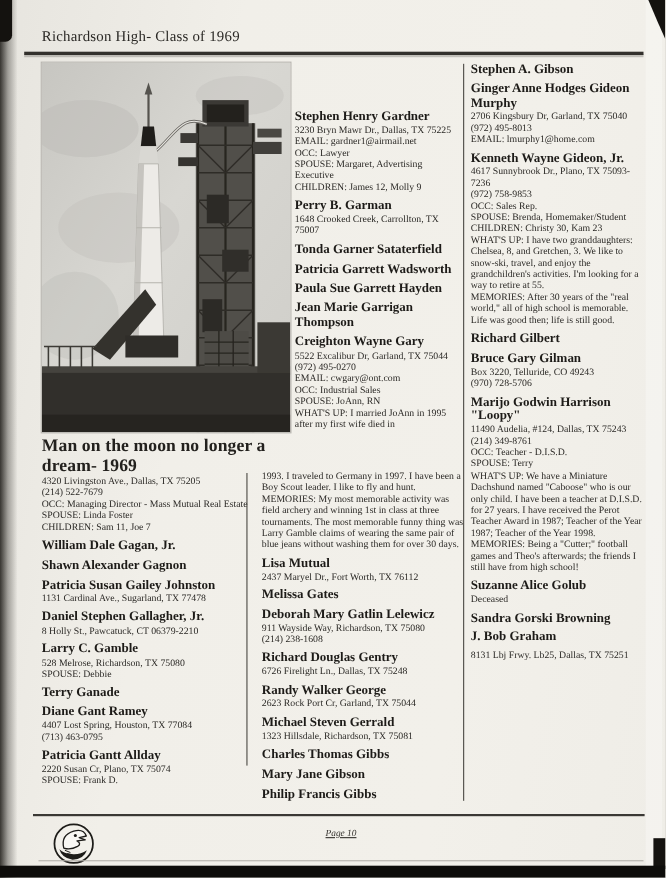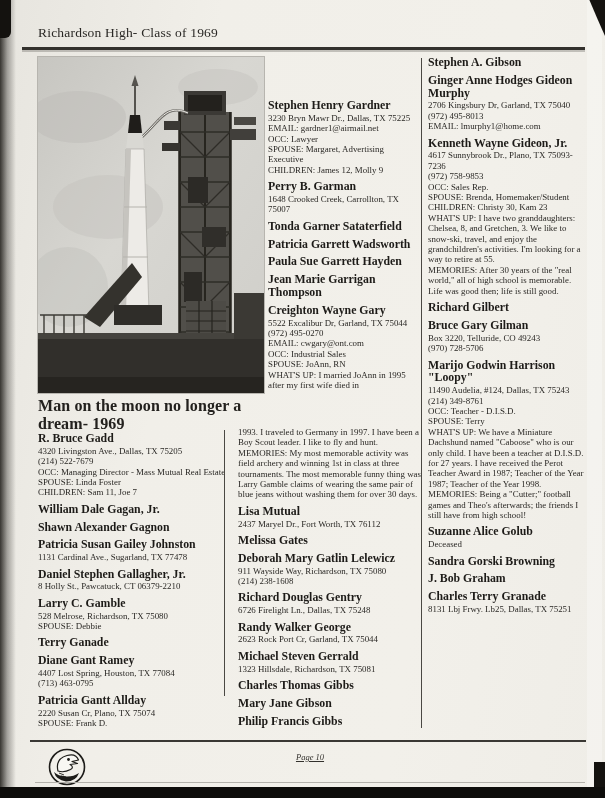--- a/index.html
+++ b/index.html
@@ -147,21 +147,20 @@
           <line x1="2" y1="258" x2="50" y2="258"></line>
       </g>
       <rect x="196" y="236" width="30" height="46" fill="#3b3934"></rect>
       <rect x="0" y="320" width="226" height="16" fill="#262420"></rect>
     </svg>
   </div>
   <div class="caption">Man on the moon no longer a dream- 1969</div>
 
   <div class="col col-left">
       <div class="entry">
-        <div class="entry-name">R. Bruce Gadd</div>
         <div class="entry-line">4320 Livingston Ave., Dallas, TX 75205</div>
         <div class="entry-line">(214) 522-7679</div>
         <div class="entry-line">OCC: Managing Director - Mass Mutual Real Estate</div>
         <div class="entry-line">SPOUSE: Linda Foster</div>
         <div class="entry-line">CHILDREN: Sam 11, Joe 7</div>
       </div>
       <div class="entry">
         <div class="entry-name">William Dale Gagan, Jr.</div>
       </div>
       <div class="entry">
@@ -309,21 +308,20 @@
         <div class="entry-name">Suzanne Alice Golub</div>
         <div class="entry-line">Deceased</div>
       </div>
       <div class="entry">
         <div class="entry-name">Sandra Gorski Browning</div>
       </div>
       <div class="entry">
         <div class="entry-name">J. Bob Graham</div>
       </div>
       <div class="entry">
-        <div class="entry-name">Charles Terry Granade</div>
         <div class="entry-line">8131 Lbj Frwy. Lb25, Dallas, TX 75251</div>
       </div>
     </div>
 
   <div class="vrule vrule-1"></div>
   <div class="vrule vrule-2"></div>
 
   <div class="footer-rule"></div>
   <div class="logo">
     <svg width="42" height="42" viewBox="0 0 42 42" xmlns="http://www.w3.org/2000/svg">

